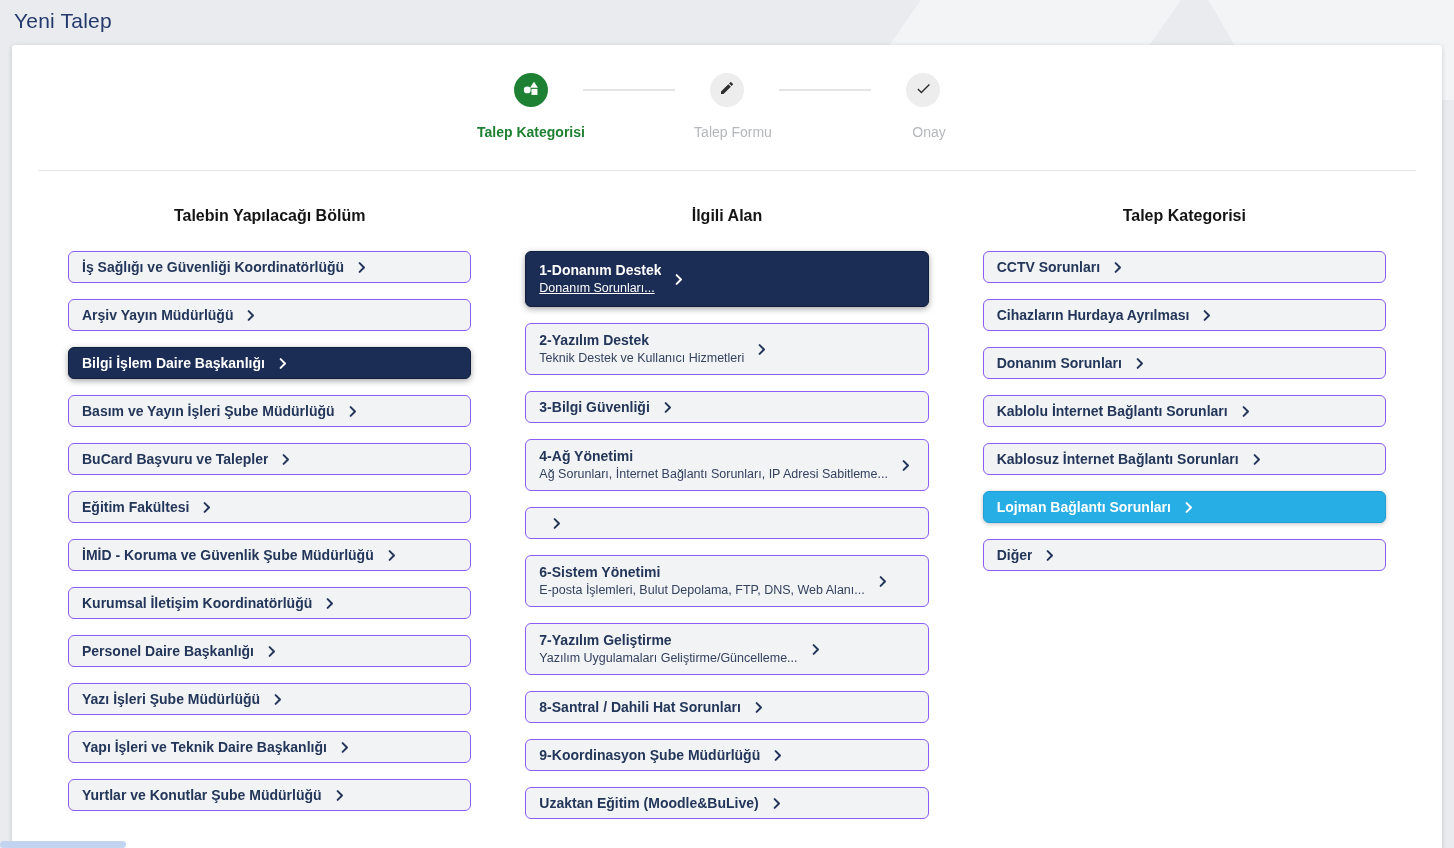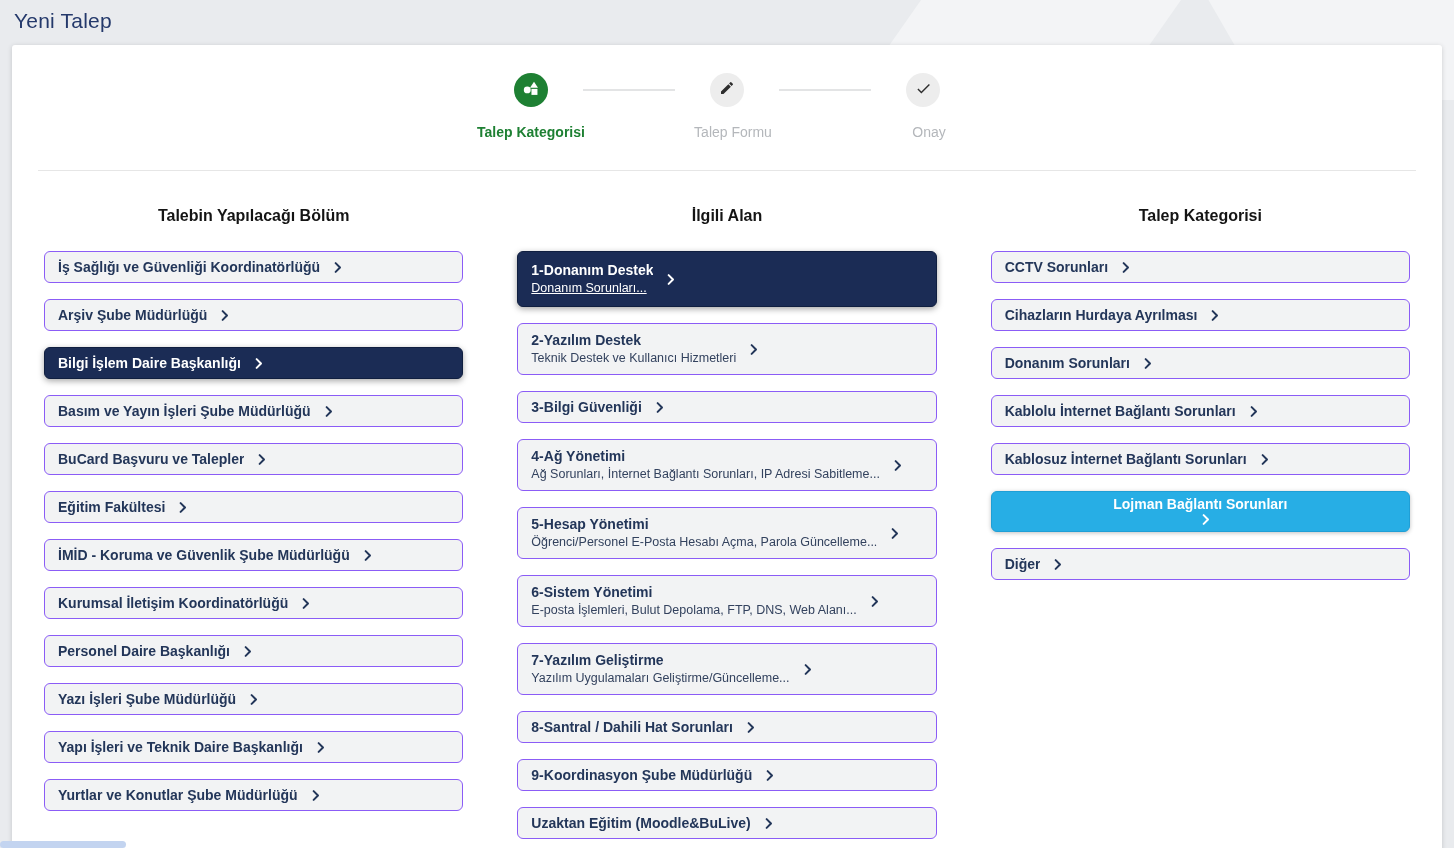--- a/index.html
+++ b/index.html
@@ -36,21 +36,21 @@
   .step-label { margin-top:17px; font-size:14px; white-space:nowrap; }
   .step.active .circle { background:#1e8033; color:#ffffff; }
   .step.active .step-label { color:#1e8033; font-weight:700; }
   .step.inactive .circle { background:#ededed; color:#2e2e2e; }
   .step.inactive .step-label { color:#b4b7bb; font-weight:400;margin-left:12px; }
   .connector { width:92px; height:2px; background:#e3e4e5; margin-top:16px; flex-shrink:0; margin-left:-10px; margin-right:-10px; }
 
   .divider { border:none; border-top:1px solid #e6e6e6; margin:30px 26px 0 26px; }
 
   
-  .columns { display:flex; gap:54px; padding:0 32px; margin-top:36px; }
+  .columns { display:flex; gap:54px; padding:0 56px; margin-top:36px; }
   .col { flex:1 1 0; min-width:0; }
   .col-title { font-size:16px; font-weight:700; color:#141414; text-align:center; margin-bottom:26px; }
   .list { display:flex; flex-direction:column; gap:16px; }
 
   .item {
     display:flex; align-items:center; justify-content:flex-start;
     width:100%; min-height:32px; padding:4px 13px;
     background:#f2f3f4; border:1px solid #8b5cf6; border-radius:6px;
     color:#233659; text-align:left; cursor:pointer;
     font-family:"Liberation Sans", sans-serif;
@@ -63,21 +63,20 @@
 
   .item.sel-navy {
     background:#1b2c55; border-color:#101f40; color:#ffffff;
     box-shadow:0 2px 6px rgba(0,0,0,0.35);
   }
   .item.sel-navy .item-sub { color:#ffffff;text-decoration:underline; }
   .item.sel-navy:has(.item-sub) { min-height:56px; }
   .item.sel-blue {
     background:#27aee5; border-color:#1f9fd6; color:#ffffff;
     box-shadow:0 1px 4px rgba(0,0,0,0.25);
-    flex-direction:column;
   }
 
   
   .hscroll-thumb {
     position:absolute; left:0; bottom:0; width:126px; height:7px;
     background:#c3d4f0; border-radius:4px; z-index:5;
   }
 </style>
 </head>
 <body>
@@ -145,21 +144,21 @@
     </span>
     <span class="chevron">
       <svg width="15" height="15" viewBox="0 0 24 24">
         <path d="M9 5l7 7-7 7" fill="none" stroke="currentColor" stroke-width="3.2" stroke-linecap="round" stroke-linejoin="round"></path>
       </svg>
     </span>
   </button>
 
   <button class="item">
     <span class="item-text">
-      <span class="item-label">Arşiv Şube Müdürlüğü</span>
+      <span class="item-label">Arşiv Yayın Müdürlüğü</span>
 
     </span>
     <span class="chevron">
       <svg width="15" height="15" viewBox="0 0 24 24">
         <path d="M9 5l7 7-7 7" fill="none" stroke="currentColor" stroke-width="3.2" stroke-linecap="round" stroke-linejoin="round"></path>
       </svg>
     </span>
   </button>
 
   <button class="item sel-navy">
@@ -329,24 +328,20 @@
       <span class="item-sub">Ağ Sorunları, İnternet Bağlantı Sorunları, IP Adresi Sabitleme...</span>
     </span>
     <span class="chevron">
       <svg width="15" height="15" viewBox="0 0 24 24">
         <path d="M9 5l7 7-7 7" fill="none" stroke="currentColor" stroke-width="3.2" stroke-linecap="round" stroke-linejoin="round"></path>
       </svg>
     </span>
   </button>
 
   <button class="item">
-    <span class="item-text">
-      <span class="item-label">5-Hesap Yönetimi</span>
-      <span class="item-sub">Öğrenci/Personel E-Posta Hesabı Açma, Parola Güncelleme...</span>
-    </span>
     <span class="chevron">
       <svg width="15" height="15" viewBox="0 0 24 24">
         <path d="M9 5l7 7-7 7" fill="none" stroke="currentColor" stroke-width="3.2" stroke-linecap="round" stroke-linejoin="round"></path>
       </svg>
     </span>
   </button>
 
   <button class="item">
     <span class="item-text">
       <span class="item-label">6-Sistem Yönetimi</span>

